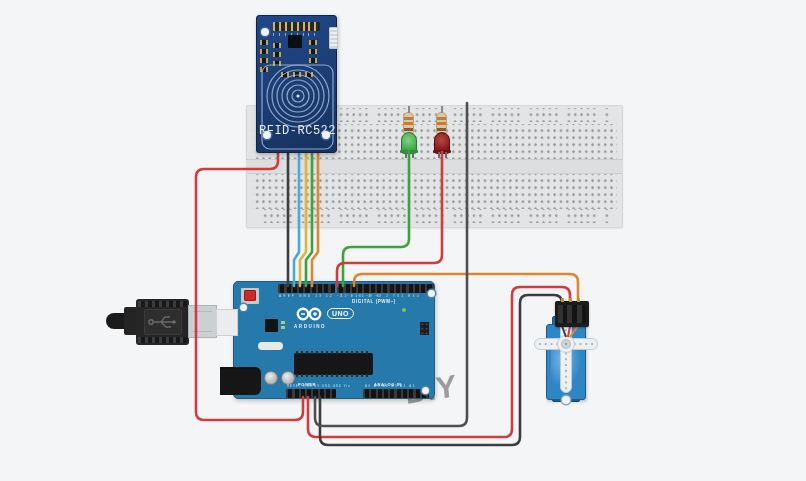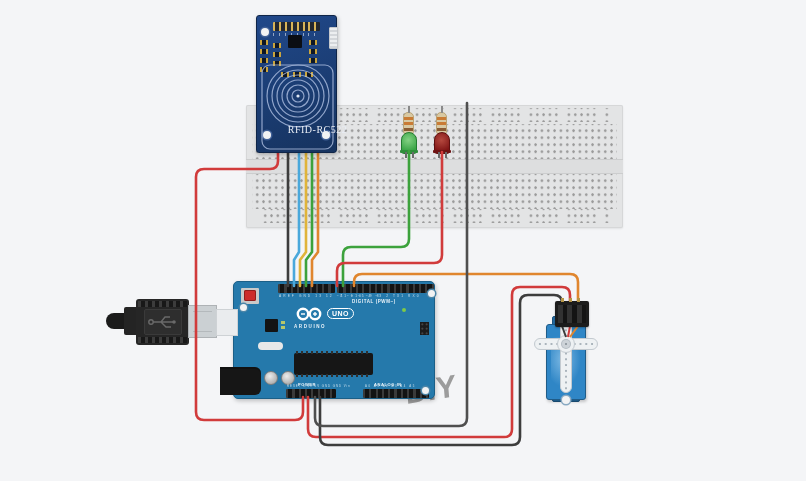--- a/index.html
+++ b/index.html
@@ -26,21 +26,21 @@
   .rfid .hdr{left:16px;top:6px;width:47px;height:9px;border-radius:1px;
              background:repeating-linear-gradient(90deg,#d7b358 0 2px,#23272e 2px 5.9px);}
   .rfid .hdr-lbl{left:16px;top:17px;width:47px;height:3px;opacity:.65;
              background:repeating-linear-gradient(90deg,#cfd8e8 0 1px,rgba(0,0,0,0) 1px 5.9px);}
   .rfid .flex{left:72px;top:11px;width:9px;height:22px;border:1px solid #c5c8cc;border-radius:1px;
              background:repeating-linear-gradient(0deg,#d3d6da 0 2px,#eceef0 2px 4px);}
   .rfid .hole{width:8px;height:8px;border-radius:50%;background:#f2f3f4;box-shadow:0 0 0 1.5px #3f5f96;}
   .rfid .chip{left:31px;top:19px;width:14px;height:13px;background:#0b0e13;border-radius:1px;}
   .smd{width:8px;height:5px;background:#0e1726;border-left:2px solid #c9a53f;border-right:2px solid #c9a53f;}
   .rfid-label{left:0;top:108px;width:81px;text-align:center;color:#e8edf5;
-              font-family:Liberation Serif, serif;font-size:10px;letter-spacing:.5px;margin-left:20px;}
+              font-family:Liberation Mono, monospace;font-size:12px;letter-spacing:.5px;}
 
   
   .led{width:16px;height:22px;border-radius:8px 8px 3px 3px;z-index:20;}
   .led.green{background:radial-gradient(circle at 45% 35%,#83d183,#37a344 75%);border:1px solid #237c31;}
   .led.red{background:radial-gradient(circle at 45% 35%,#b5493f,#801515 75%);border:1px solid #5e0f0f;}
   .led .flange{left:-2px;bottom:0px;width:18px;height:3px;border-radius:1px;}
   .led.green .flange{background:#2f8f3b;}
   .led.red .flange{background:#6e1212;}
   .led .lead{width:2px;height:6px;background:#6b6b6b;bottom:-5px;}
   .res{width:11px;height:24px;border-radius:5px;background:#d8c9a3;border:1px solid #b9a274;z-index:20;}

